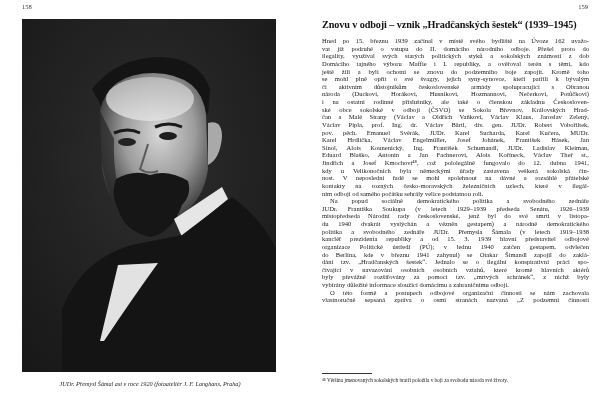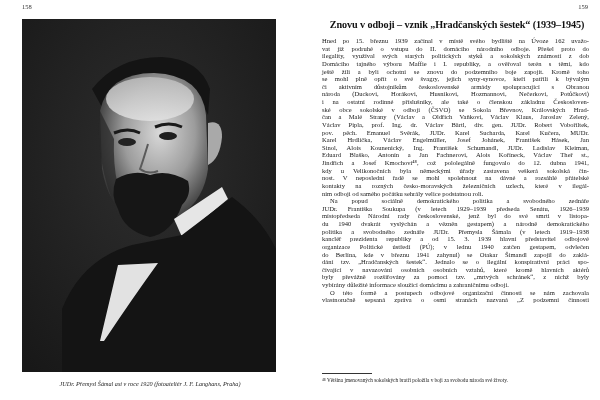--- a/index.html
+++ b/index.html
@@ -7,21 +7,21 @@
          font-family:"Liberation Serif", "DejaVu Serif", serif; color:#1a1a1a; }
   .page { position:absolute; top:0; height:400px; }
   .page-left { left:0; width:300px; }
   .page-right { left:300px; width:300px; }
   .page-num { position:absolute; top:3px; font-size:6.5px; color:#333; }
   .page-left .page-num { left:22px; }
   .page-right .page-num { right:12px; }
   .photo { position:absolute; left:22px; top:19px; width:254px; height:353px; background:#1e1e1e; overflow:hidden; }
   .photo svg { display:block; width:100%; height:100%; }
   .caption { position:absolute; left:0; width:300px; top:380px; text-align:center; font-style:italic; font-size:6.2px; color:#222; }
-  .heading { position:absolute; left:322px; top:19px; width:270px; font-weight:bold; font-size:10.2px; letter-spacing:-0.1px; color:#111; white-space:nowrap;text-align:center; }
+  .heading { position:absolute; left:322px; top:19px; width:270px; font-weight:bold; font-size:10.2px; letter-spacing:-0.1px; color:#111; white-space:nowrap; }
   .body-text { position:absolute; left:322px; top:37px; width:267px; font-size:6.55px; line-height:7.62px; text-align:justify; }
   .body-text p { margin:0; }
   .body-text .line { display:block; white-space:nowrap; text-align-last:justify; text-align:justify; }
   .body-text .line.last { text-align-last:left; }
   .body-text .indent { text-indent:8px; }
   .fn-rule { position:absolute; left:322px; top:373px; width:50px; border-top:0.7px solid #333; }
   .footnote { position:absolute; left:322px; top:377px; width:267px; font-size:5.3px; color:#222; white-space:nowrap; }
 </style>
 </head>
 <body>

